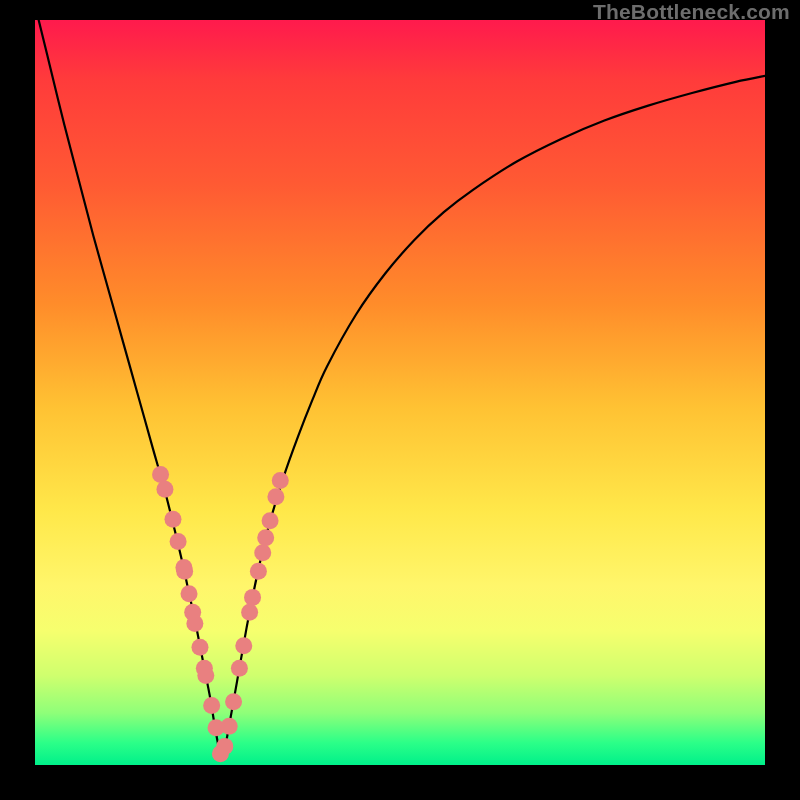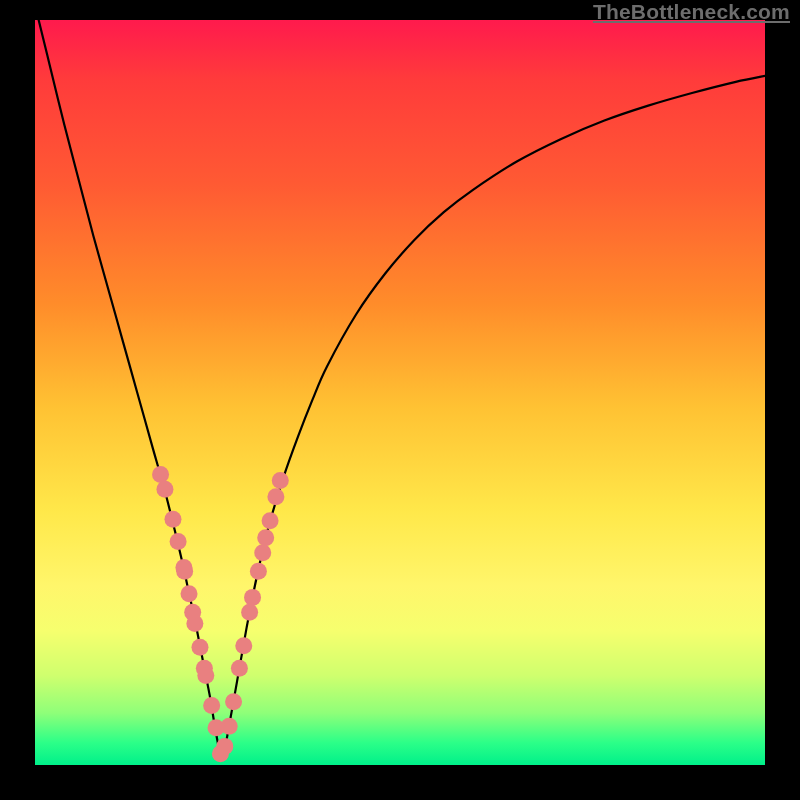--- a/index.html
+++ b/index.html
@@ -51,21 +51,20 @@
   }
   .watermark {
     position: absolute;
     top: 0px;
     right: 10px;
     font-size: 21px;
     font-weight: 600;
     color: #6d6d6d;
     letter-spacing: 0.2px;
     user-select: none;
-    text-decoration: underline;
   }
 </style>
 </head>
 <body>
 
 <div class="frame">
 
   <div class="plot-area">
 
     <svg class="curve-layer" viewBox="0 0 730 745" preserveAspectRatio="none">

